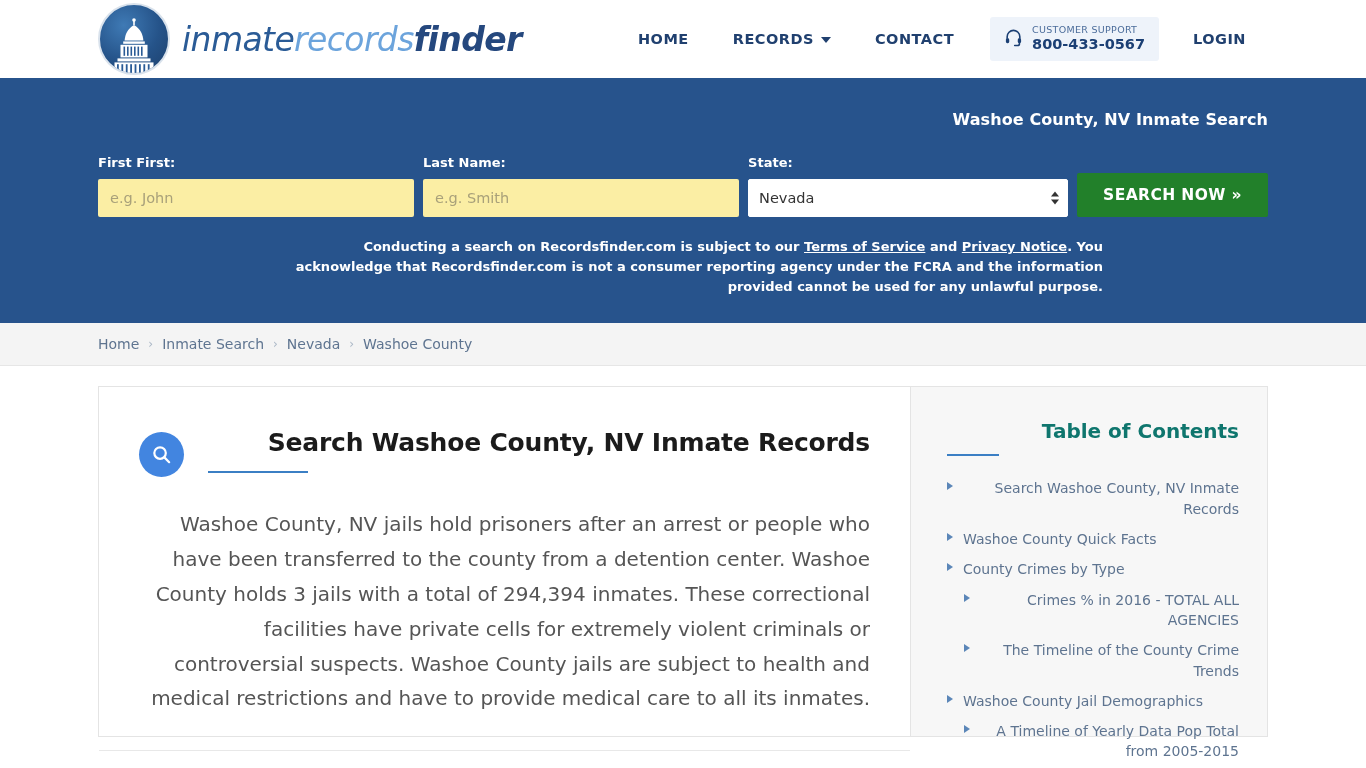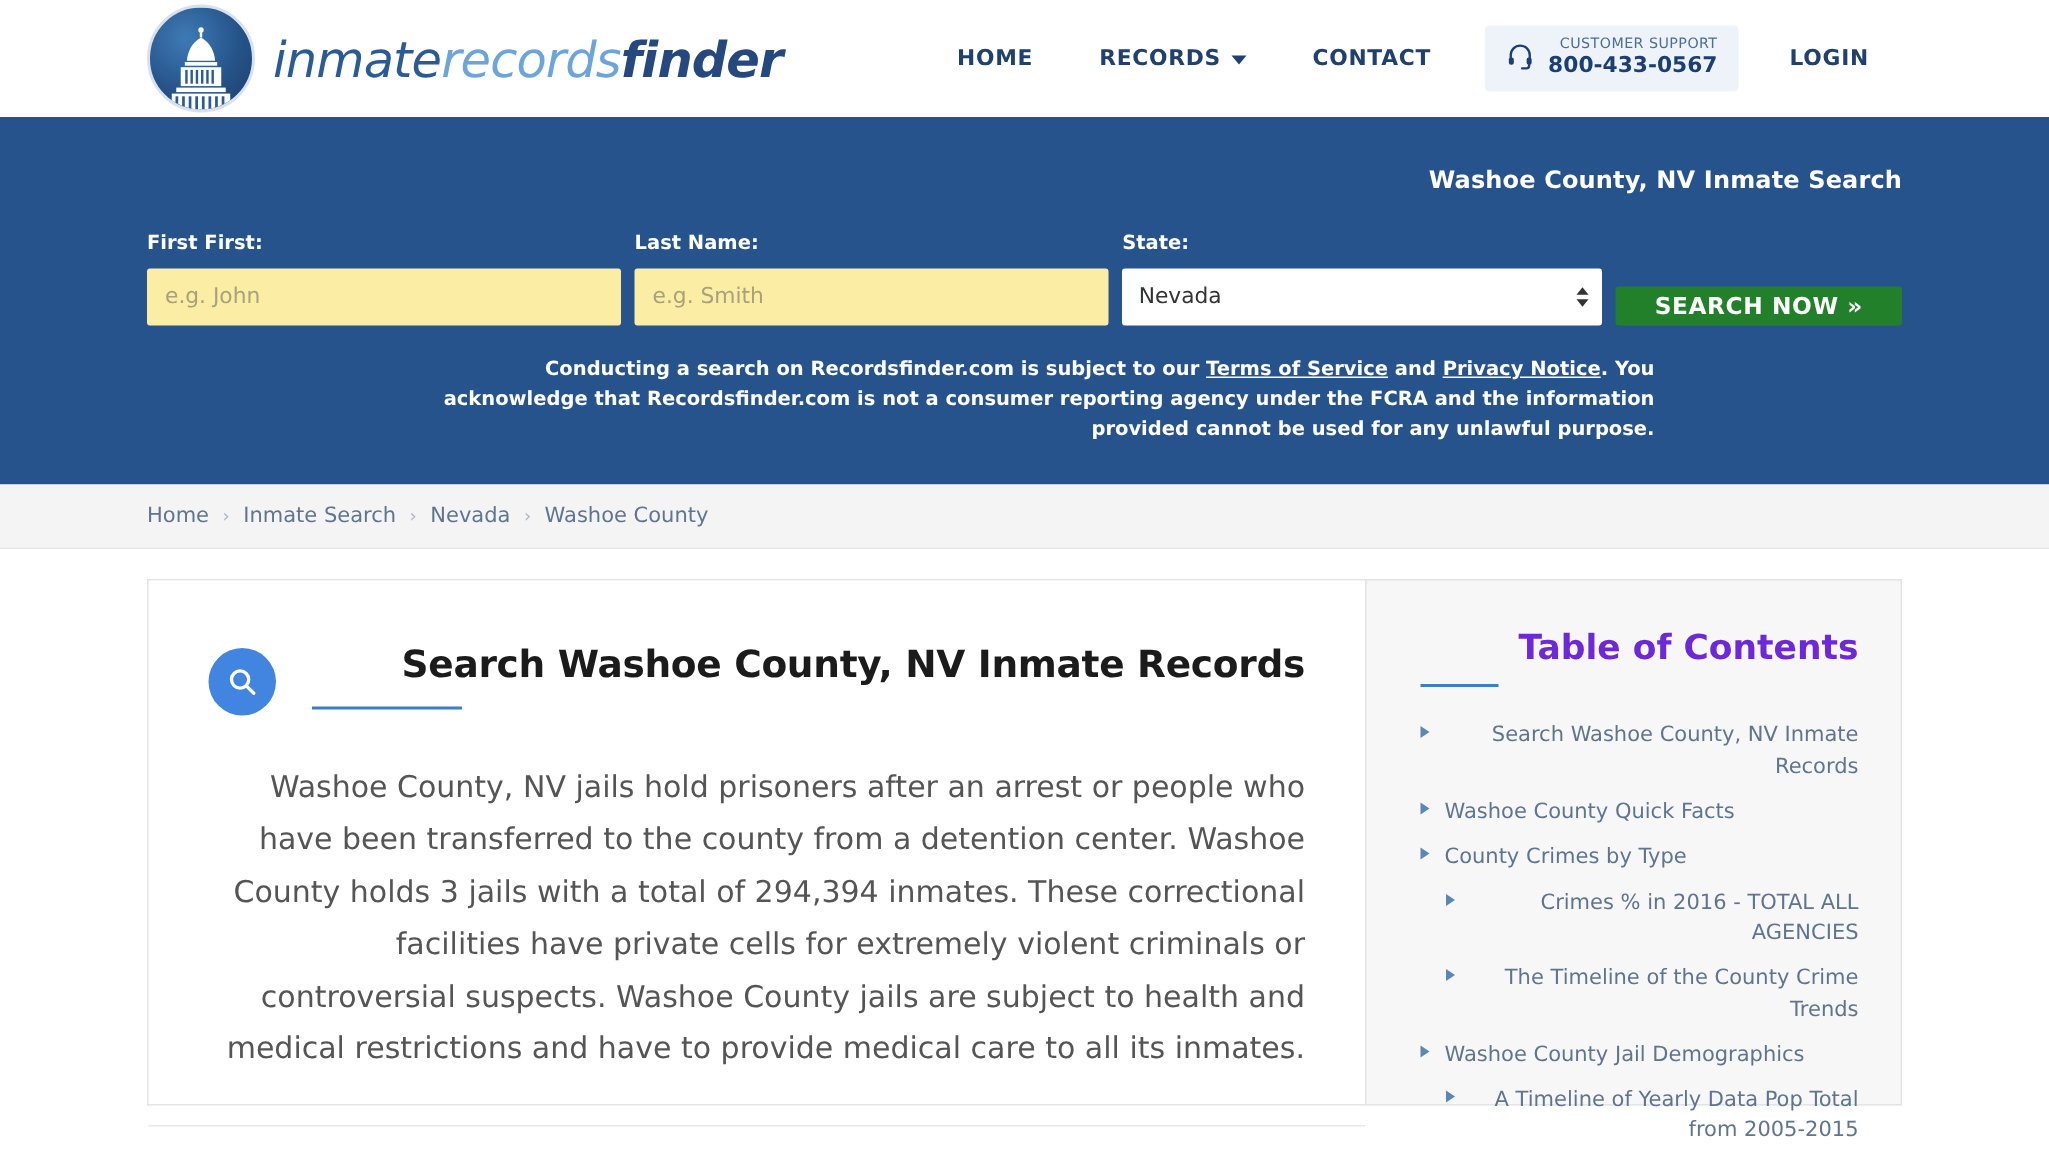--- a/index.html
+++ b/index.html
@@ -71,21 +71,20 @@
   }
   .support-badge {
     background: #eef3fa;
     border-radius: 3px;
     display: flex;
     align-items: center;
     gap: 9px;
     padding: 8px 14px;
     margin: 0 12px 0 14px;
     cursor: pointer;
-    text-align: right;
   }
   .support-badge .headset { flex: none; }
   .support-lines { line-height: 1.15; }
   .support-label {
     display: block;
     font-size: 9.5px;
     letter-spacing: 0.3px;
     color: #4b6c9a;
     text-transform: uppercase;
   }
@@ -163,21 +162,21 @@
     pointer-events: none;
   }
   .spinner-arrows i {
     display: block; width: 0; height: 0;
     border-left: 4px solid transparent;
     border-right: 4px solid transparent;
   }
   .spinner-arrows i.up { border-bottom: 5px solid #333; }
   .spinner-arrows i.dn { border-top: 5px solid #333; }
   .search-btn {
-    height: 26px;
+    height: 44px;
     background: #22802a;
     border: none;
     color: #ffffff;
     font-size: 15.5px;
     font-weight: 700;
     letter-spacing: 0.4px;
     padding: 0 4px;
     width: 192px;
     border-radius: 2px;
     cursor: pointer;
@@ -266,23 +265,23 @@
   .sec-body {
     margin: 30px 0 0;
     font-size: 20px;
     line-height: 1.74;
     color: #555555;
   }
 
   
   .toc-title {
     margin: 0;
-    font-size: 23px;
-    font-weight: 700;
-    color: #6d28d9;
+    font-size: 20px;
+    font-weight: 700;
+    color: #0f766e;
   }
   .toc-rule {
     width: 52px; height: 2px;
     background: #3b7fc4;
     margin: 11px 0 22px;
   }
   .toc-list { list-style: none; margin: 0; padding: 0; }
   .toc-item {
     display: flex;
     gap: 10px;

